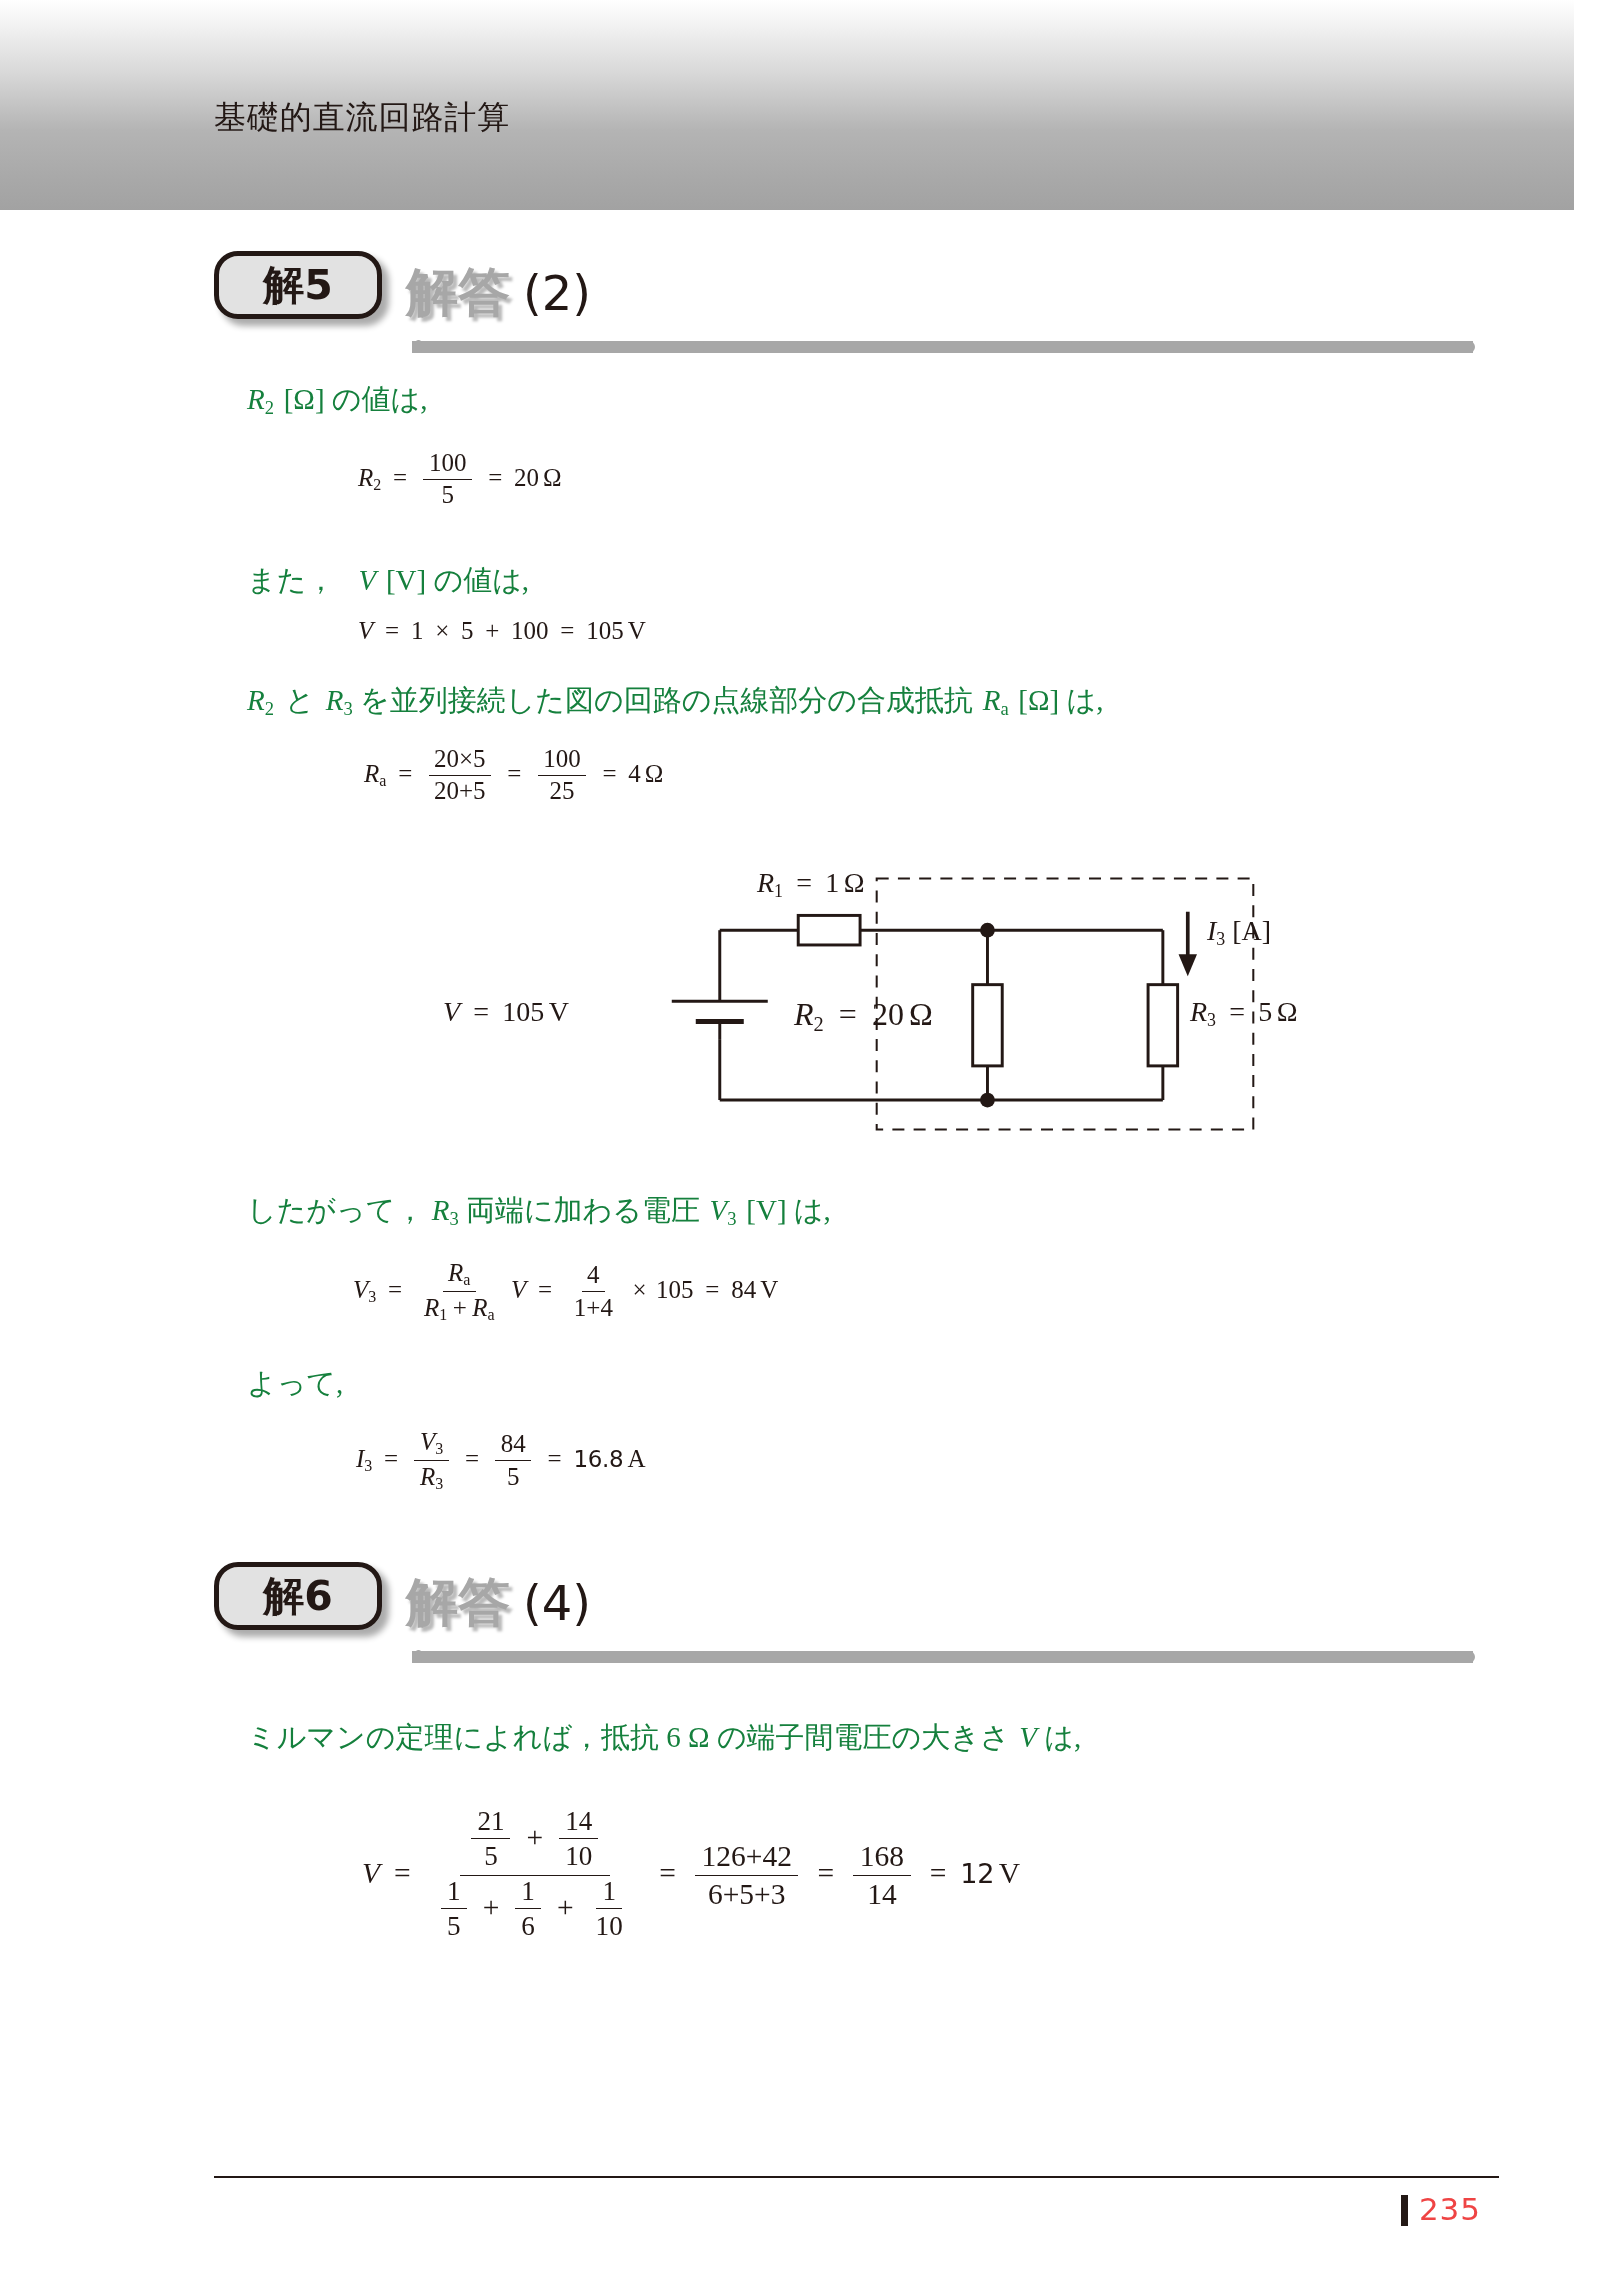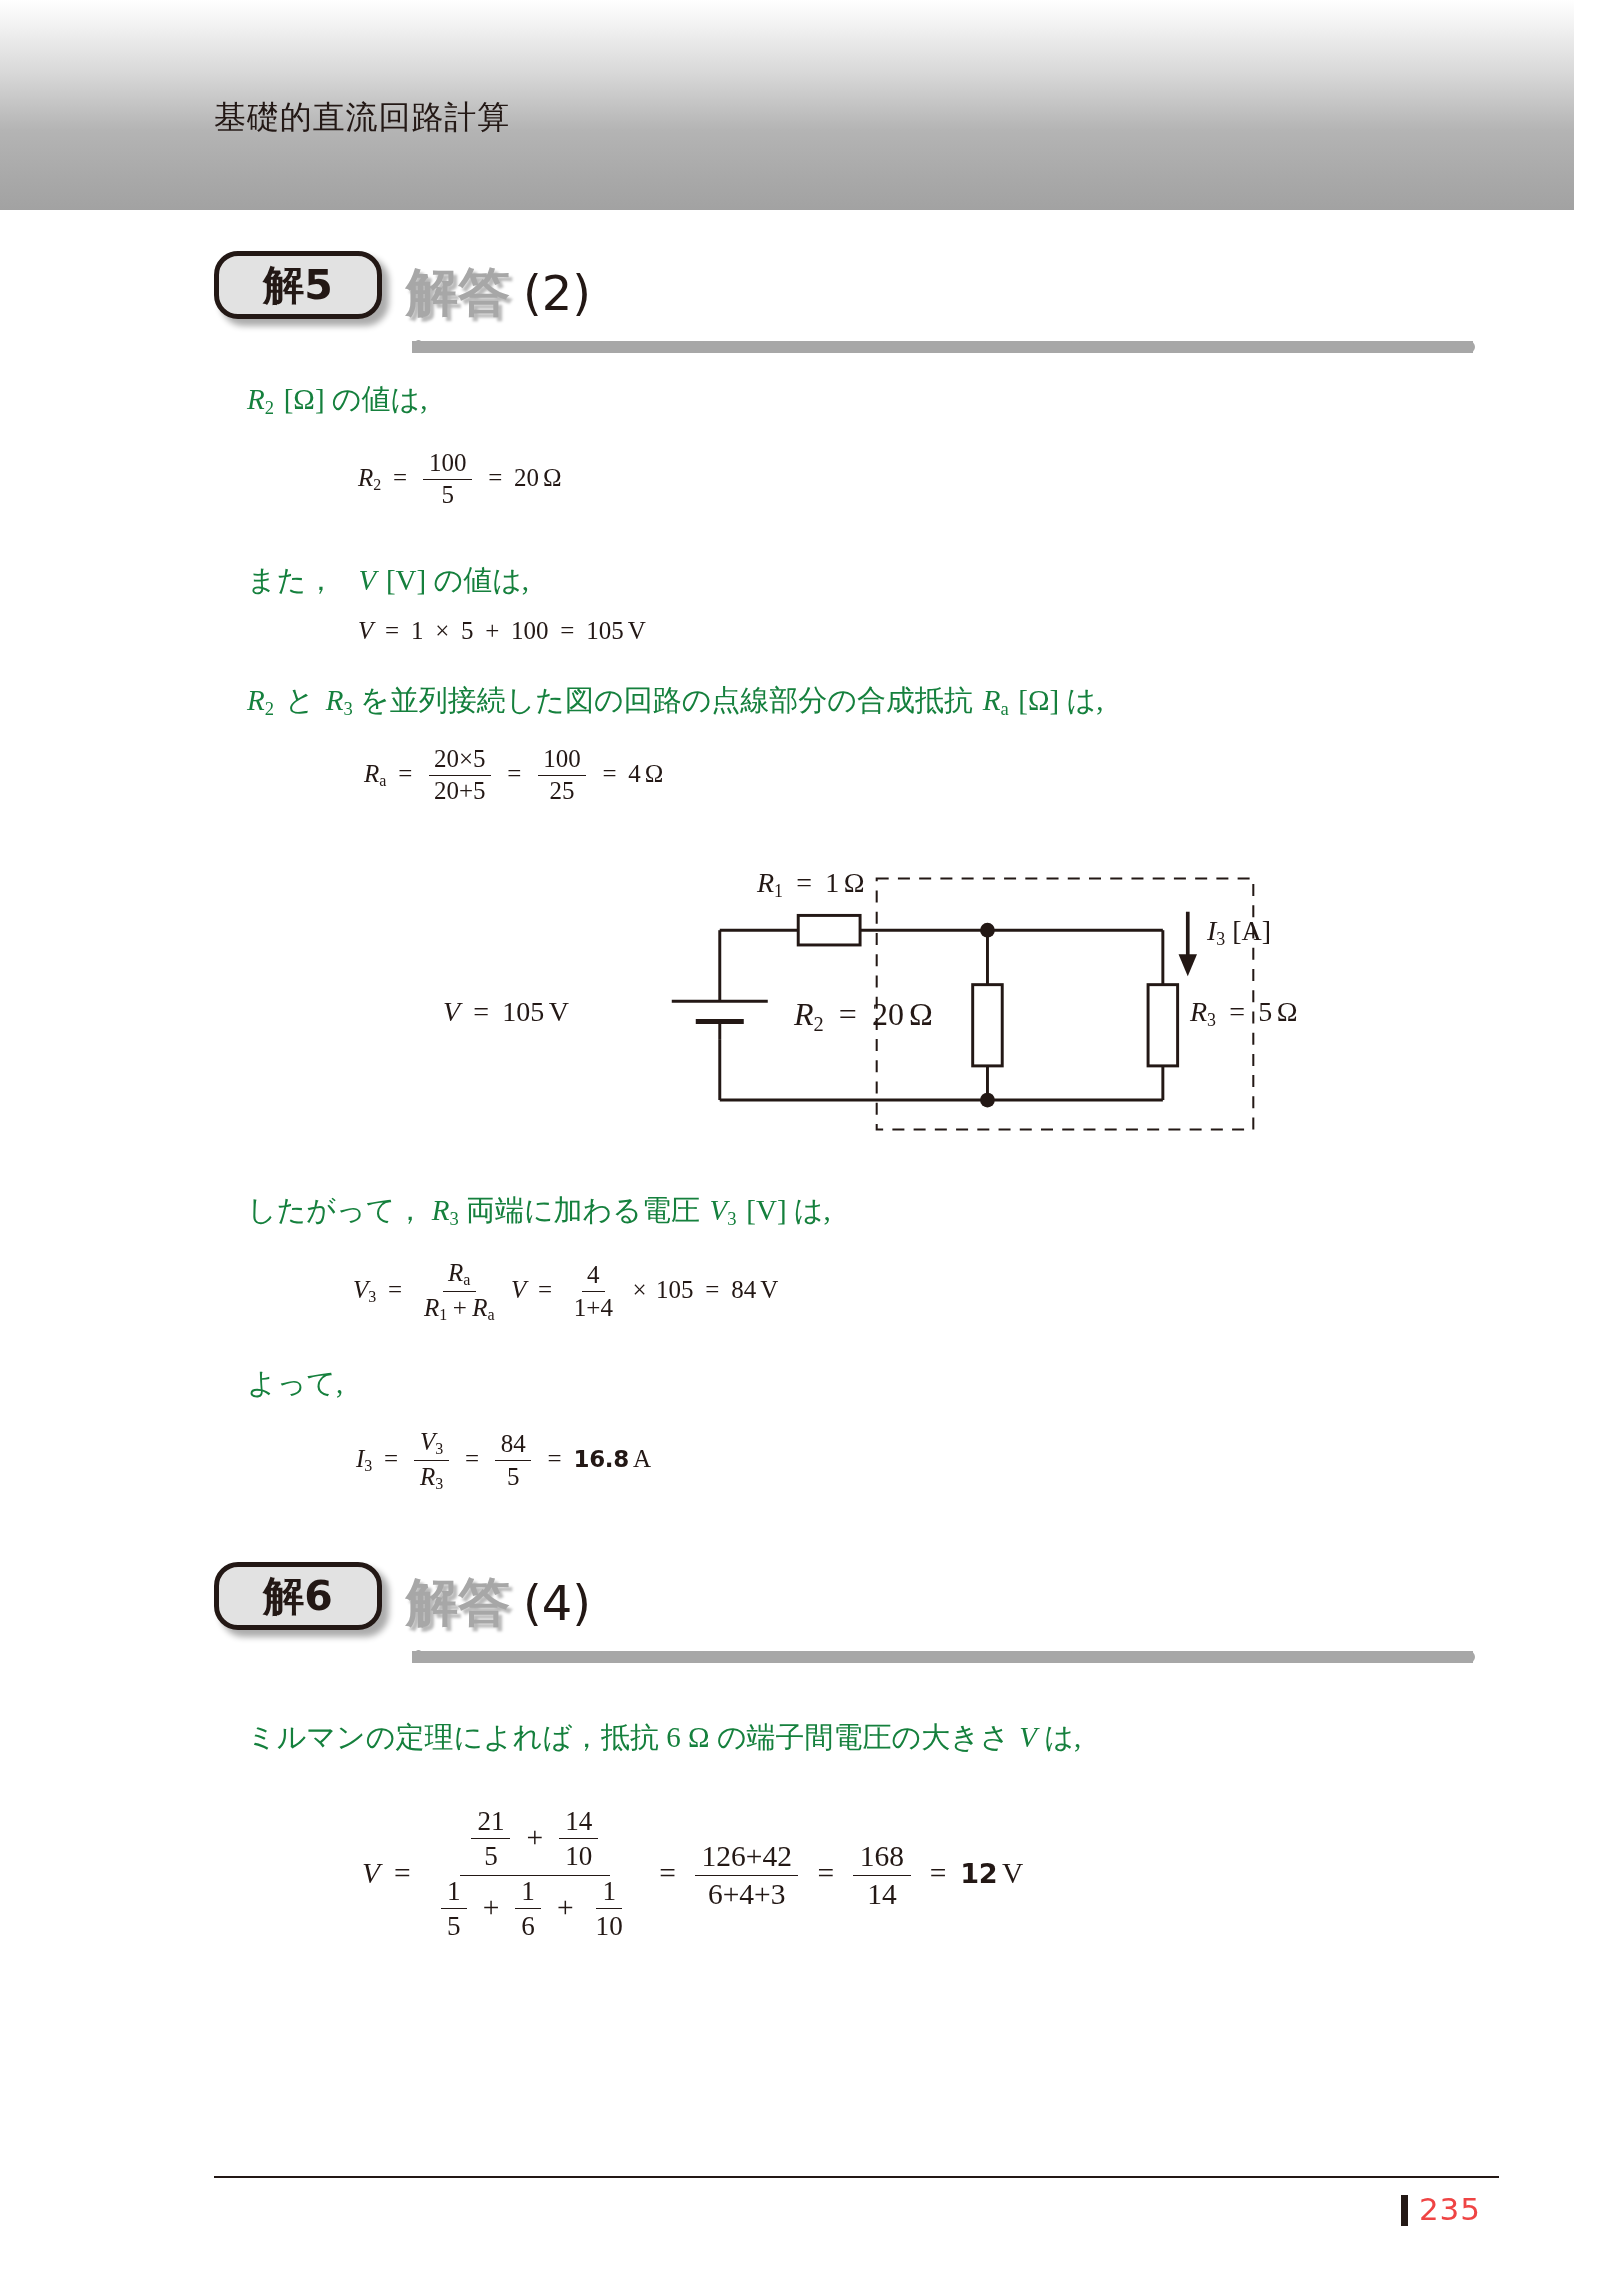--- a/index.html
+++ b/index.html
@@ -164,21 +164,21 @@
   }
   .frac > .den {
     padding: 1.8px .22em 0 .22em;
     line-height: 1.12;
   }
   .frac.big { font-size: 1em; }
   .frac.nested { font-size: .92em; }
 
   .result {
     font-family: "DejaVu Sans", "Liberation Sans", sans-serif;
-    font-weight: bold;
+    font-weight: normal;
     font-size: 0.92em;
     font-style: normal;
     letter-spacing: -0.3px;
   }
   .unit { font-style: normal; margin-left: .16em; }
 
   
   .circuit {
     position: absolute;
     left: 609px;
@@ -455,21 +455,21 @@
         <span class="opn">+</span>
         <span class="frac nested">
           <span class="num">1</span>
           <span class="den">10</span>
         </span>
       </span>
     </span>
     <span class="op">=</span>
     <span class="frac">
       <span class="num">126+42</span>
-      <span class="den">6+4+3</span>
+      <span class="den">6+5+3</span>
     </span>
     <span class="op">=</span>
     <span class="frac">
       <span class="num">168</span>
       <span class="den">14</span>
     </span>
     <span class="op">=</span>
     <span class="result">12</span><span class="unit">V</span>
   </div>
 </div>

